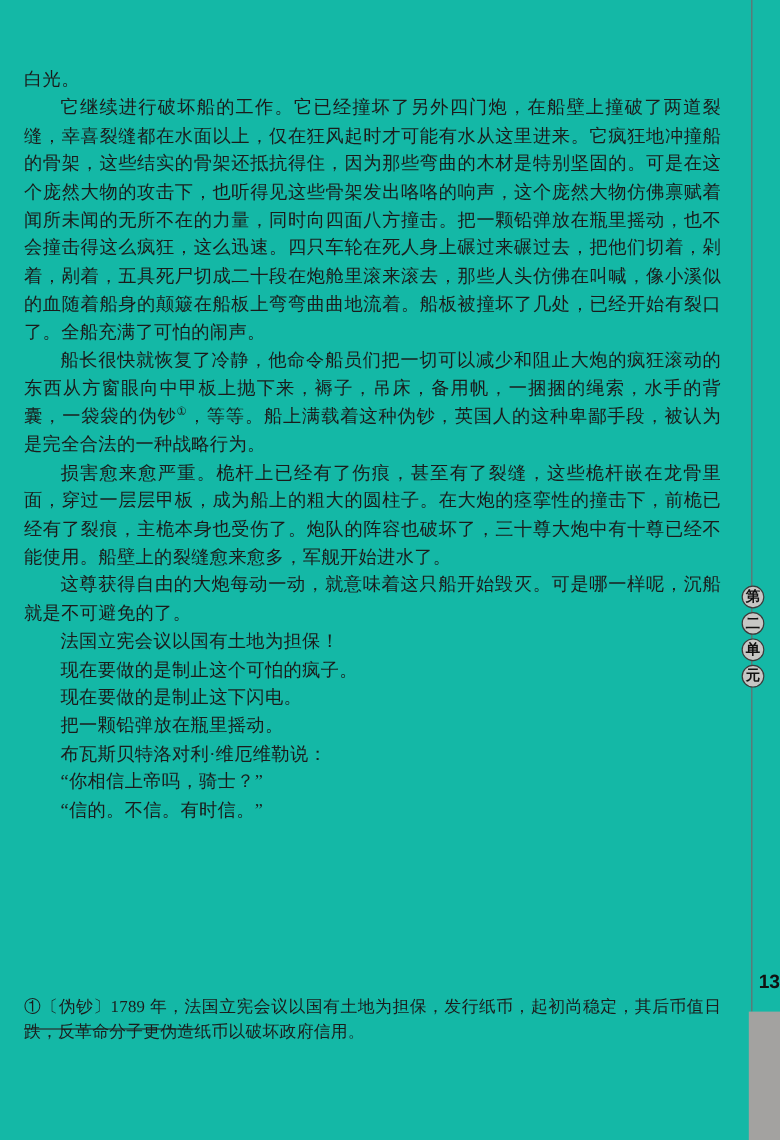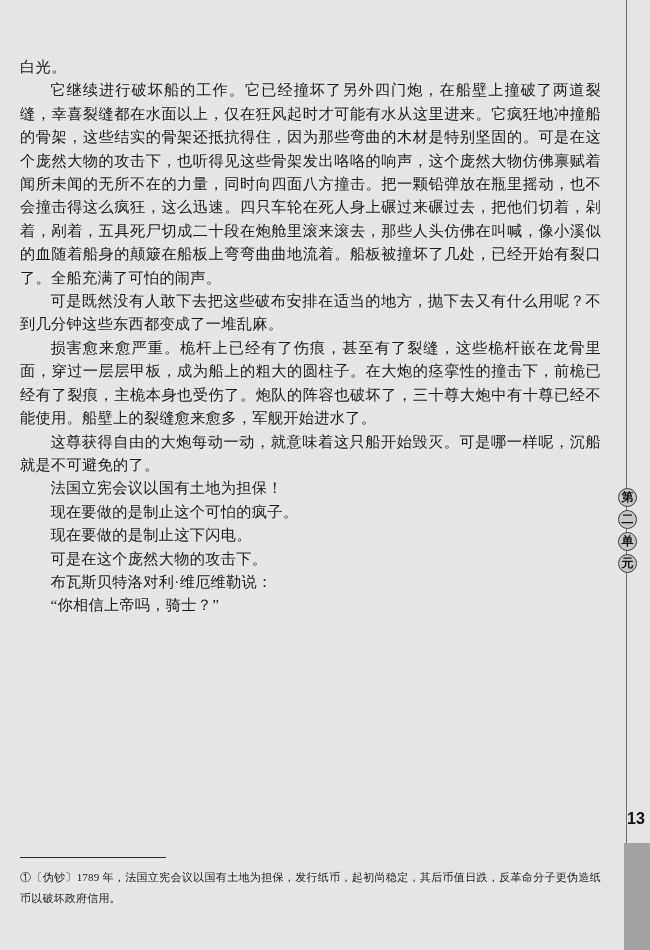--- a/index.html
+++ b/index.html
@@ -1,18 +1,18 @@
 <!DOCTYPE html>
 <html><head>
 <meta charset="utf-8">
 <style>
   html,body { margin:0; padding:0; }
   .page {
     position:relative; width:650px; height:950px;
-    background:#e5e5e5; overflow:hidden;
+    background:#14b8a6; overflow:hidden;
     font-family:"Liberation Serif","DejaVu Serif",serif;
     color:#1b1b1b;
   }
   .content {
     position:absolute; left:20px; top:55px; width:581px;
   }
   .content p {
     margin:0; font-size:15.2px; line-height:23.4px;
     text-align:justify; text-justify:inter-character;
     text-indent:2em; letter-spacing:0.3px;
@@ -30,53 +30,56 @@
   .unit-char {
     width:19px; height:19px; border-radius:50%;
     background:#c7c7c5; border:1px solid #3a3a3a;
     display:flex; align-items:center; justify-content:center;
     font-size:12px; font-weight:bold; color:#111;
     box-sizing:border-box;
   }
   .page-number {
     position:absolute; left:627px; top:810px; width:23px;
     font-family:"Liberation Sans","DejaVu Sans",sans-serif;
-    font-size:16px; font-weight:bold; color:#111; text-align:left;
+    font-size:16px; font-weight:bold; color:#111; text-align:right;
   }
   .edge-block {
     position:absolute; left:624px; top:843px; width:26px; height:107px;
     background:#a3a2a0;
   }
   .footnote-divider {
     position:absolute; left:20px; top:857px; width:146px; height:1px;
     background:#2c2c2c;
   }
   .footnote {
-    position:absolute; left:20px; top:867px; width:581px;
-    font-size:11px; line-height:21px; letter-spacing:0.2px;
+    position:absolute; left:20px; top:829px; width:581px;
+    font-size:14px; line-height:21px; letter-spacing:0.2px;
     text-align:justify; text-justify:inter-character; color:#1b1b1b;
   }
 </style>
 </head>
 <body>
 
 <div class="page">
 
   <div class="content">
     <p class="no-indent">白光。</p>
     <p>它继续进行破坏船的工作。它已经撞坏了另外四门炮，在船壁上撞破了两道裂缝，幸喜裂缝都在水面以上，仅在狂风起时才可能有水从这里进来。它疯狂地冲撞船的骨架，这些结实的骨架还抵抗得住，因为那些弯曲的木材是特别坚固的。可是在这个庞然大物的攻击下，也听得见这些骨架发出咯咯的响声，这个庞然大物仿佛禀赋着闻所未闻的无所不在的力量，同时向四面八方撞击。把一颗铅弹放在瓶里摇动，也不会撞击得这么疯狂，这么迅速。四只车轮在死人身上碾过来碾过去，把他们切着，剁着，剐着，五具死尸切成二十段在炮舱里滚来滚去，那些人头仿佛在叫喊，像小溪似的血随着船身的颠簸在船板上弯弯曲曲地流着。船板被撞坏了几处，已经开始有裂口了。全船充满了可怕的闹声。</p>
-    <p>可是既然没有人敢下去把这些破布安排在适当的地方，抛下去又有什么用呢？不到几分钟这些东西都变成了一堆乱麻。</p>
+    <p>
+      <span>船长很快就恢复了冷静，他命令船员们把一切可以减少和阻止大炮的疯狂滚动的东西从方窗眼向中甲板上抛下来，褥子，吊床，备用帆，一捆捆的绳索，水手的背囊，一袋袋的伪钞</span><sup class="note-ref">①</sup><span>，等等。船上满载着这种伪钞，英国人的这种卑鄙手段，被认为是完全合法的一种战略行为。</span>
+    </p>
     <p>损害愈来愈严重。桅杆上已经有了伤痕，甚至有了裂缝，这些桅杆嵌在龙骨里面，穿过一层层甲板，成为船上的粗大的圆柱子。在大炮的痉挛性的撞击下，前桅已经有了裂痕，主桅本身也受伤了。炮队的阵容也破坏了，三十尊大炮中有十尊已经不能使用。船壁上的裂缝愈来愈多，军舰开始进水了。</p>
     <p>这尊获得自由的大炮每动一动，就意味着这只船开始毁灭。可是哪一样呢，沉船就是不可避免的了。</p>
     <p>法国立宪会议以国有土地为担保！</p>
     <p>现在要做的是制止这个可怕的疯子。</p>
     <p>现在要做的是制止这下闪电。</p>
-    <p>可是在这个庞然大物的攻击下。</p>
+    <p>把一颗铅弹放在瓶里摇动。</p>
     <p>布瓦斯贝特洛对利·维厄维勒说：</p>
     <p>“你相信上帝吗，骑士？”</p>
+    <p>“信的。不信。有时信。”</p>
   </div>
 
   <div class="side-rule"></div>
 
   <div class="unit-tab">
     <div class="unit-char">第</div>
     <div class="unit-char">二</div>
     <div class="unit-char">单</div>
     <div class="unit-char">元</div>
   </div>

